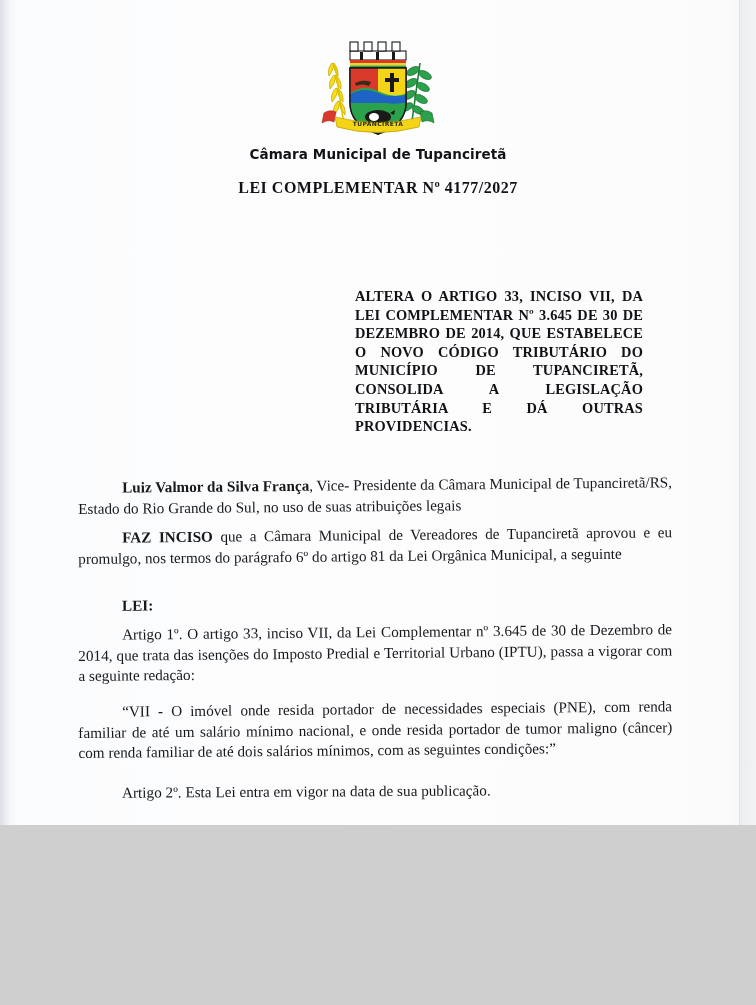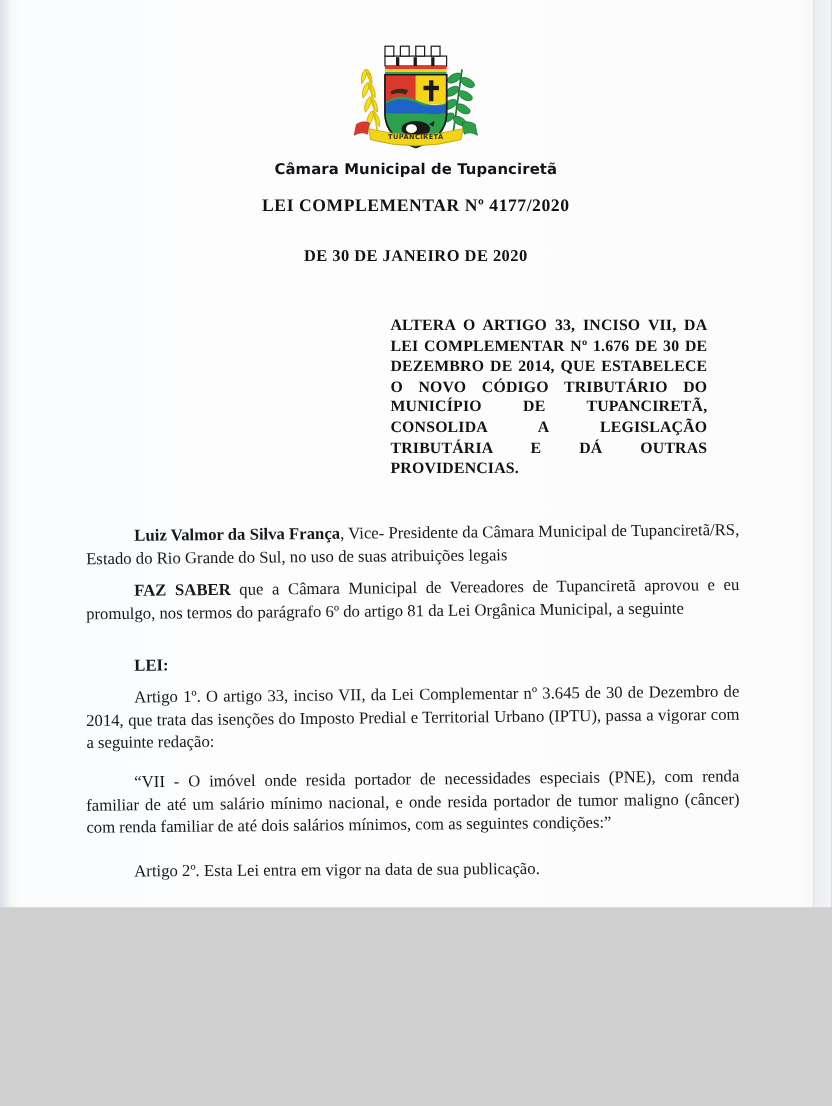--- a/index.html
+++ b/index.html
@@ -254,31 +254,30 @@
         <path d="M20 80 q6 -4 12 -1 l-2 10 q-6 -3 -12 1 z" fill="#d93a2b" stroke="#a32a1e" stroke-width="0.6"></path>
         <path d="M128 80 q-6 -4 -12 -1 l2 10 q6 -3 12 1 z" fill="#2aa14a" stroke="#17612b" stroke-width="0.6"></path>
         <path d="M31 84 q43 11 86 0 l-2 10 q-42 11 -82 0 z" fill="#f3d417" stroke="#b89c00" stroke-width="0.7"></path>
         <text x="74" y="93" font-family="DejaVu Sans, sans-serif" font-size="6" font-weight="bold" fill="#2a2a1a" text-anchor="middle" letter-spacing="0.4">TUPANCIRETÃ</text>
       </g>
     </svg>
   </div>
 
   <div class="org-name">Câmara Municipal de Tupanciretã</div>
 
-  <div class="law-title">LEI COMPLEMENTAR Nº 4177/2020</div>
-  <div class="law-date">DE 30 DE JANEIRO DE 2020</div>
-
-  <div class="ementa">ALTERA O ARTIGO 33, INCISO VII, DA LEI COMPLEMENTAR Nº 1.676 DE 30 DE DEZEMBRO DE 2014, QUE ESTABELECE O NOVO CÓDIGO TRIBUTÁRIO DO MUNICÍPIO DE TUPANCIRETÃ, CONSOLIDA A LEGISLAÇÃO TRIBUTÁRIA E DÁ OUTRAS PROVIDENCIAS.</div>
+  <div class="law-title">LEI COMPLEMENTAR Nº 4177/2027</div>
+
+  <div class="ementa">ALTERA O ARTIGO 33, INCISO VII, DA LEI COMPLEMENTAR Nº 3.645 DE 30 DE DEZEMBRO DE 2014, QUE ESTABELECE O NOVO CÓDIGO TRIBUTÁRIO DO MUNICÍPIO DE TUPANCIRETÃ, CONSOLIDA A LEGISLAÇÃO TRIBUTÁRIA E DÁ OUTRAS PROVIDENCIAS.</div>
 
   <div class="body-block p-franca skew">
     <p class="para"><span class="ind"></span><b>Luiz Valmor da Silva França</b><span>, Vice- Presidente da Câmara Municipal de Tupanciretã/RS, Estado do Rio Grande do Sul, no uso de suas atribuições legais</span></p>
   </div>
 
   <div class="body-block p-fazsaber skew">
-    <p class="para"><span class="ind"></span><b>FAZ SABER</b><span> que a Câmara Municipal de Vereadores de Tupanciretã aprovou e eu promulgo, nos termos do parágrafo 6º do artigo 81 da Lei Orgânica Municipal, a seguinte</span></p>
+    <p class="para"><span class="ind"></span><b>FAZ INCISO</b><span> que a Câmara Municipal de Vereadores de Tupanciretã aprovou e eu promulgo, nos termos do parágrafo 6º do artigo 81 da Lei Orgânica Municipal, a seguinte</span></p>
   </div>
 
   <div class="body-block p-lei skew-s">
     <p class="para"><span class="ind"></span><b>LEI:</b></p>
   </div>
 
   <div class="body-block p-art1 skew">
     <p class="para"><span class="ind"></span><span>Artigo 1º. O artigo 33, inciso VII, da Lei Complementar nº 3.645 de 30 de Dezembro de 2014, que trata das isenções do Imposto Predial e Territorial Urbano (IPTU), passa a vigorar com a seguinte redação:</span></p>
   </div>
 

